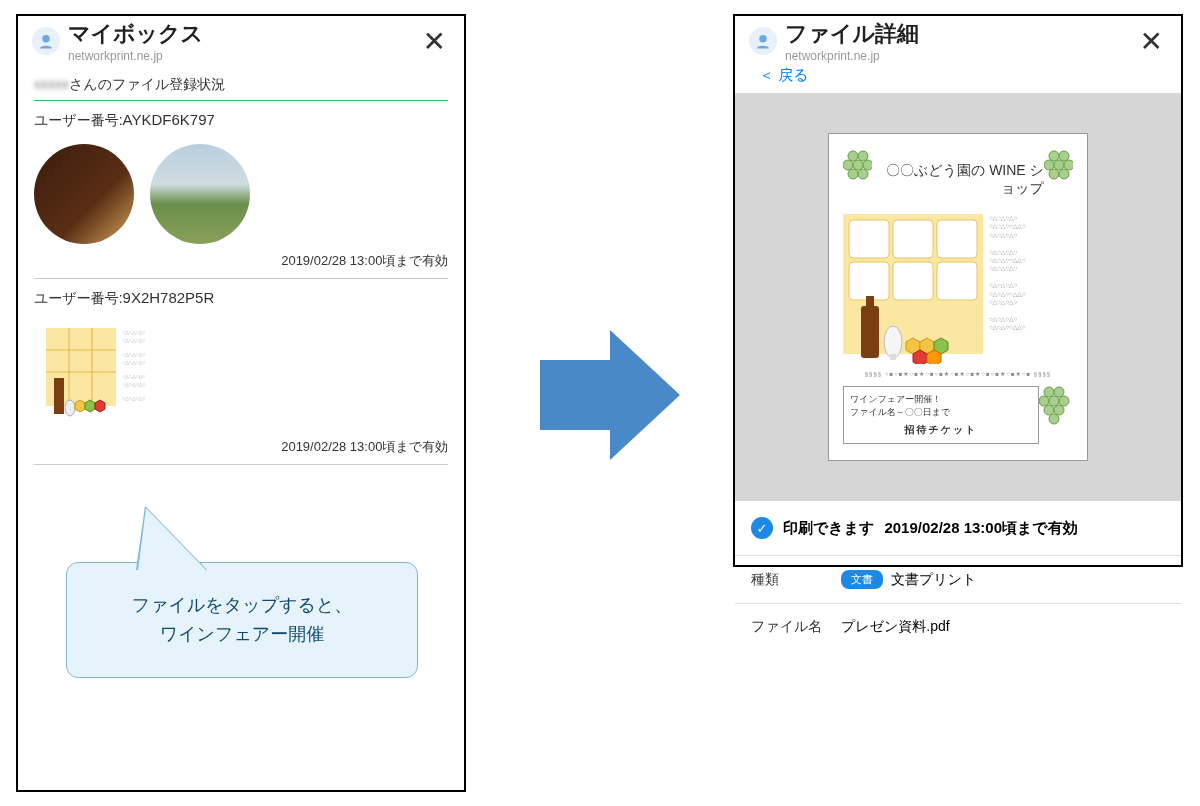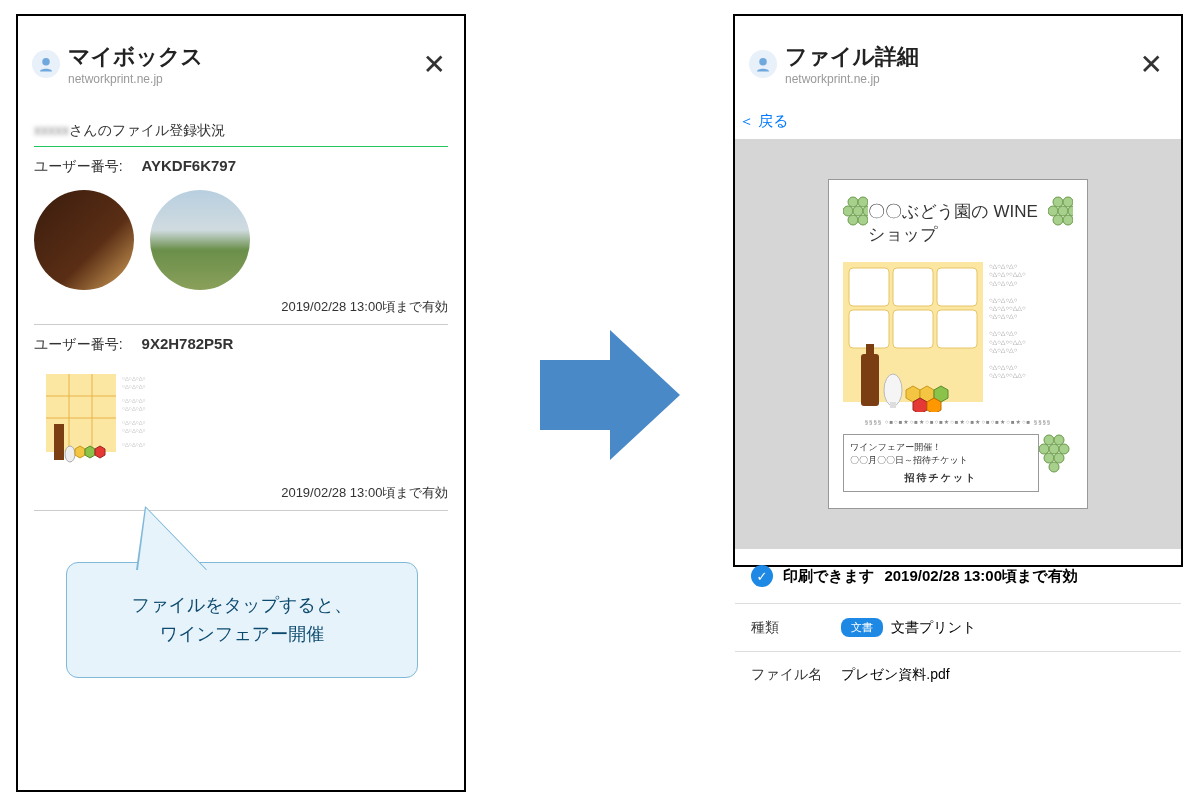--- a/index.html
+++ b/index.html
@@ -1,47 +1,47 @@
 <!DOCTYPE html>
 <html><head>
 <meta charset="utf-8">
 <style>
 *{box-sizing:border-box;margin:0;padding:0;font-family:"Hiragino Sans","Meiryo",sans-serif}
 body{background:#fff;width:1200px;height:806px;position:relative}
 .stage{position:relative;width:1200px;height:806px}
 .phone{position:absolute;width:450px;border:2px solid #000;background:#fff}
 .phone.left{left:16px;top:14px;height:778px}
 .phone.right{left:733px;top:14px;height:553px}
-.pheader{display:flex;align-items:center;padding:26px 14px;border-bottom:0 solid #eee}
+.pheader{display:flex;align-items:center;padding:3px 14px;border-bottom:0 solid #eee}
 .appicon{width:28px;height:28px;border-radius:50%;background:#e8f0fa;display:flex;align-items:center;justify-content:center;margin-right:8px;flex:0 0 28px}
 .appicon svg{width:18px;height:18px}
 .titleblock{flex:1}
 .ptitle{font-size:22px;font-weight:700;color:#222}
 .psub{font-size:12px;color:#999}
 .close{font-size:28px;color:#333;padding:0 4px;cursor:pointer}
-.backlink{color:#007aff;font-size:15px;padding:0 4px 8px}
+.backlink{color:#007aff;font-size:15px;padding:0 24px 8px}
 .section{padding:10px 16px}
 .subheader{font-size:14px;color:#333;border-bottom:1px solid #22c55e;padding-bottom:6px;margin-bottom:6px}
 .userline{font-size:14px;color:#333;margin:10px 0 6px}
-.userline .num{font-weight:700;margin-left:19px;font-size:15px}
+.userline .num{font-weight:400;margin-left:0;font-size:15px}
 .thumbs{display:flex;gap:16px;padding:8px 0 4px}
 .thumb{width:100px;height:100px;border-radius:50%;background:#ddd;overflow:hidden}
 .thumb.a{background:linear-gradient(135deg,#3a1c0d 0%,#5a2e15 60%,#d7a55c 100%)}
 .thumb.b{background:linear-gradient(180deg,#b8cfe0 0%,#d0dbe0 40%,#6a8f4a 60%,#8aa05a 100%)}
 .valid{text-align:right;font-size:13px;color:#333;border-bottom:1px solid #ccc;padding:4px 0 8px}
 .docthumb{width:120px;height:110px;margin:12px 0 4px 12px;position:relative}
 .callout{position:absolute;left:48px;top:546px;width:352px}
 .callout .bubble{background:#e6f3fb;border:1px solid #7fb8d9;border-radius:12px;padding:28px 20px;text-align:center;font-size:18px;color:#0c4a6e;line-height:1.6}
 .callout .tail{position:absolute;left:72px;top:-54px;width:0;height:0;border-left:8px solid transparent;border-right:60px solid transparent;border-bottom:62px solid #e6f3fb;filter:drop-shadow(0 -1px 0 #7fb8d9)}
 .callout .tailborder{position:absolute;left:70px;top:-56px;width:0;height:0;border-left:9px solid transparent;border-right:62px solid transparent;border-bottom:64px solid #7fb8d9}
 .arrow{position:absolute;left:540px;top:330px}
 .arrow svg{width:140px;height:130px}
 .preview{background:#d6d6d6;margin:0;padding:40px 56px;display:flex;justify-content:center}
 .page{background:#fff;border:1px solid #999;width:260px;padding:16px 14px}
-.pgtitle{text-align:left;font-size:17px;color:#333;margin:4px 0 10px}
+.pgtitle{text-align:right;font-size:14px;color:#333;margin:12px 0 10px}
 .statusrow{display:flex;align-items:center;gap:10px;padding:16px}
 .check{width:22px;height:22px;border-radius:50%;background:#1e88e5;display:flex;align-items:center;justify-content:center;color:#fff;font-size:13px}
 .statusrow .t1{font-weight:600;font-size:15px}
 .statusrow .t2{font-weight:700;font-size:15px}
 .row{display:flex;align-items:center;padding:14px 16px;border-top:1px solid #ddd;font-size:14px}
 .row .label{width:90px;color:#333}
 .badge{background:#1e88e5;color:#fff;font-size:11px;padding:2px 10px;border-radius:8px;margin-right:8px}
 .micro{font-size:6px;color:#888;line-height:1.4}
 .ticketbox{border:1px solid #999;padding:6px;margin-top:8px}
 .tk1{font-size:9px;color:#333}
@@ -180,21 +180,21 @@
                 <polygon points="7,4 14,8 14,16 7,20 0,16 0,8" fill="#e53935" stroke="#a02320"></polygon>
                 <polygon points="21,4 28,8 28,16 21,20 14,16 14,8" fill="#ff9800" stroke="#c66d00"></polygon>
               </g>
     </svg>
     <div class="micro">○△○△○△○<br>○△○△○○△△○<br>○△○△○△○<br><br>○△○△○△○<br>○△○△○○△△○<br>○△○△○△○<br><br>○△○△○△○<br>○△○△○○△△○<br>○△○△○△○<br><br>○△○△○△○<br>○△○△○○△△○</div>
    </div>
    <div class="micro" style="text-align:center;margin-top:6px;letter-spacing:1px">§§§§ ○■○■★○■★○■○■★○■★○■★○■○■★○■★○■ §§§§</div>
    <div style="display:flex;align-items:flex-start">
     <div class="ticketbox" style="flex:1">
      <div class="tk1">ワインフェアー開催！</div>
-     <div class="tk1">〇〇月〇〇日～招待チケット</div>
+     <div class="tk1">ファイル名～〇〇日まで</div>
      <div class="tk2">招待チケット</div>
     </div>
     <svg width="34" height="44" style="margin-top:8px">
               <g fill="#a8d08d" stroke="#6a9a4a">
                 <circle cx="10" cy="6" r="5"></circle>
                 <circle cx="20" cy="6" r="5"></circle>
                 <circle cx="5" cy="15" r="5"></circle>
                 <circle cx="15" cy="15" r="5"></circle>
                 <circle cx="25" cy="15" r="5"></circle>
                 <circle cx="10" cy="24" r="5"></circle>

